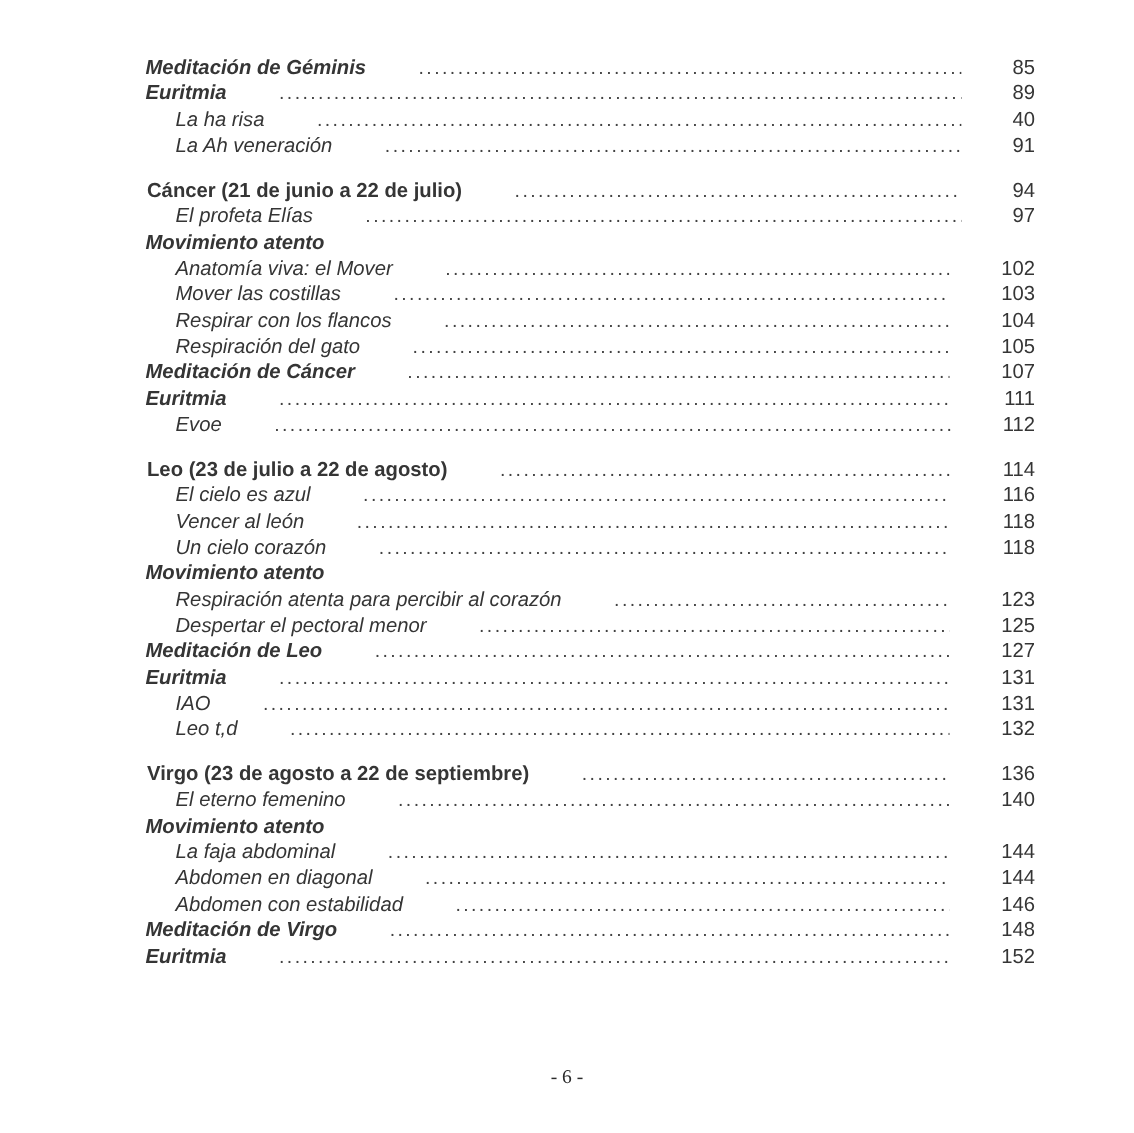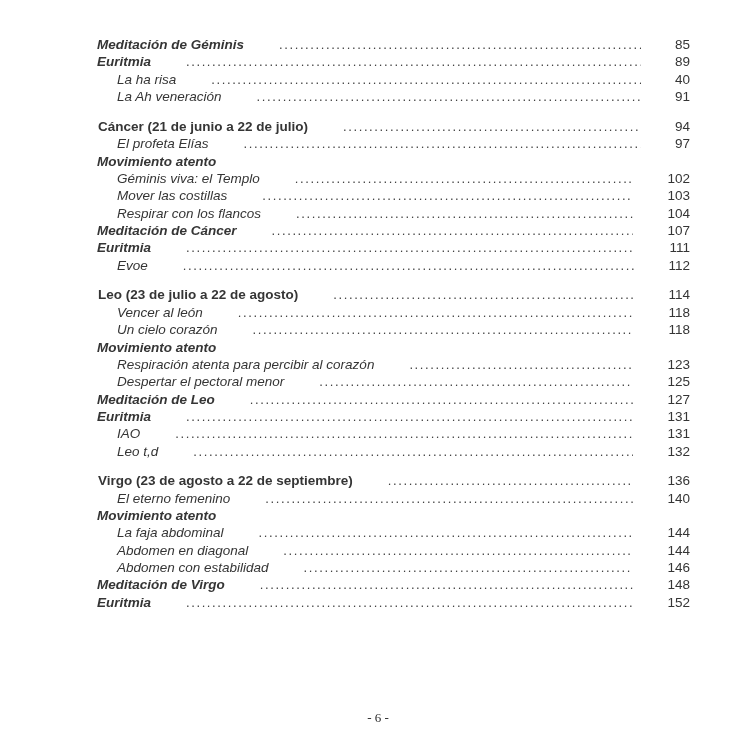--- a/index.html
+++ b/index.html
@@ -111,53 +111,63 @@
       </div>
       <div class="row level2 italic">
         <span class="label">El profeta Elías</span>
         <span class="leader"></span>
         <span class="pagenum">97</span>
       </div>
       <div class="row level1 bold-italic">
         <span class="label">Movimiento atento</span>
       </div>
       <div class="row level2 italic">
-        <span class="label">Géminis viva: el Templo</span>
+        <span class="label">Anatomía viva: el Mover</span>
         <span class="leader"></span>
         <span class="pagenum">102</span>
       </div>
       <div class="row level2 italic">
         <span class="label">Mover las costillas</span>
         <span class="leader"></span>
         <span class="pagenum">103</span>
       </div>
       <div class="row level2 italic">
         <span class="label">Respirar con los flancos</span>
         <span class="leader"></span>
         <span class="pagenum">104</span>
+      </div>
+      <div class="row level2 italic">
+        <span class="label">Respiración del gato</span>
+        <span class="leader"></span>
+        <span class="pagenum">105</span>
       </div>
       <div class="row level1 bold-italic">
         <span class="label">Meditación de Cáncer</span>
         <span class="leader"></span>
         <span class="pagenum">107</span>
       </div>
       <div class="row level1 bold-italic">
         <span class="label">Euritmia</span>
         <span class="leader"></span>
         <span class="pagenum">111</span>
       </div>
       <div class="row level2 italic">
         <span class="label">Evoe</span>
         <span class="leader"></span>
         <span class="pagenum">112</span>
       </div>
       <div class="row level0 bold gap">
         <span class="label">Leo (23 de julio a 22 de agosto)</span>
         <span class="leader"></span>
         <span class="pagenum">114</span>
+      </div>
+      <div class="row level2 italic">
+        <span class="label">El cielo es azul</span>
+        <span class="leader"></span>
+        <span class="pagenum">116</span>
       </div>
       <div class="row level2 italic">
         <span class="label">Vencer al león</span>
         <span class="leader"></span>
         <span class="pagenum">118</span>
       </div>
       <div class="row level2 italic">
         <span class="label">Un cielo corazón</span>
         <span class="leader"></span>
         <span class="pagenum">118</span>

